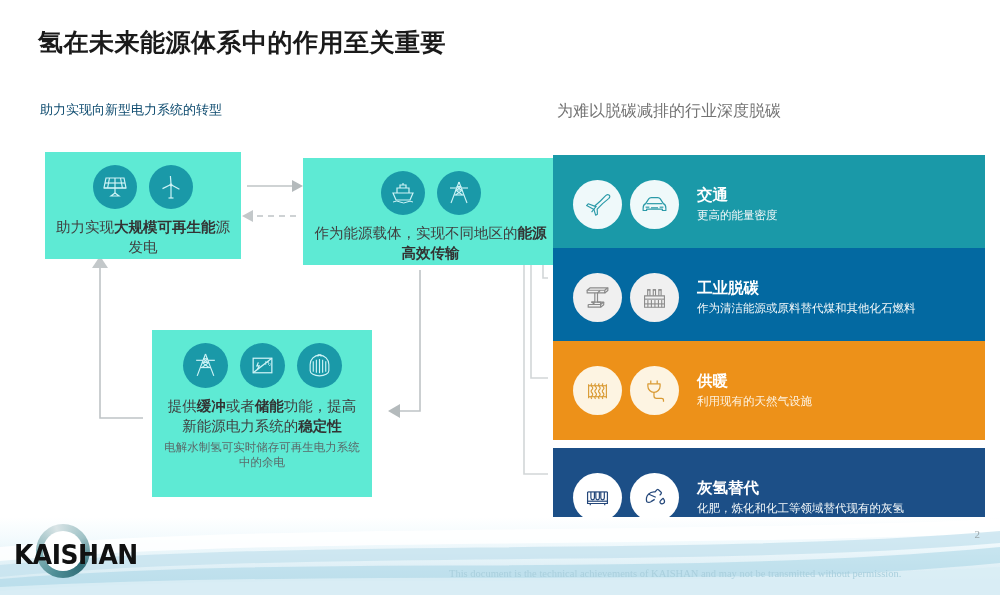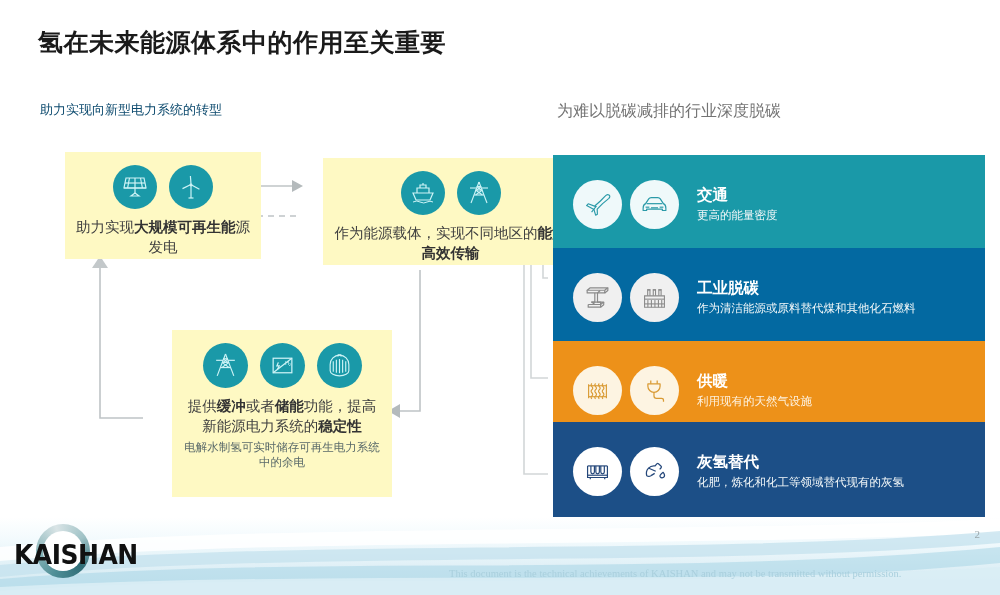--- a/index.html
+++ b/index.html
@@ -22,23 +22,22 @@
     font-size: 13px; color: #0c4a6e; white-space: nowrap;
   }
   .subtitle-right {
     position: absolute; left: 557px; top: 101px;
     font-size: 16px; color: #737373; white-space: nowrap;
   }
 
   
   .lbox {
     position: absolute;
-    background: #fef9c3;
+    background: #5eead4;
     text-align: center;
-    margin-left: 20px;
   }
   #box1 { left: 45px;  top: 152px; width: 196px; height: 107px; }
   #box2 { left: 303px; top: 158px; width: 255px; height: 107px; }
   #box3 { left: 152px; top: 330px; width: 220px; height: 167px; }
 
   .icon-row { display: flex; justify-content: center; align-items: center; gap: 12px; padding-top: 13px; }
   .circ {
     width: 44px; height: 44px; border-radius: 50%;
     background: #1a99a8;
     display: flex; align-items: center; justify-content: center;
@@ -58,21 +57,21 @@
   }
 
   
   .rcard {
     position: absolute; left: 553px; width: 432px; height: 99px;
     display: flex; align-items: center;
   }
   #card1 { top: 155px; background: #1a99a8; }
   #card2 { top: 248px; background: #0369a1; }
   #card3 { top: 341px; background: #ed9119; }
-  #card4 { top: 422px; background: #1c4f87; align-items: center; }
+  #card4 { top: 448px; background: #1c4f87; align-items: center; }
 
   .rcard .ricons { display: flex; align-items: center; gap: 8px; padding-left: 20px; }
   .rcirc {
     width: 49px; height: 49px; border-radius: 50%;
     display: flex; align-items: center; justify-content: center; flex: 0 0 auto;
   }
   #card1 .rcirc { background: #eff9fa; }
   #card2 .rcirc { background: #f0f0f0; }
   #card3 .rcirc { background: #fdf4e2; }
   #card4 .rcirc { background: #ffffff; }

